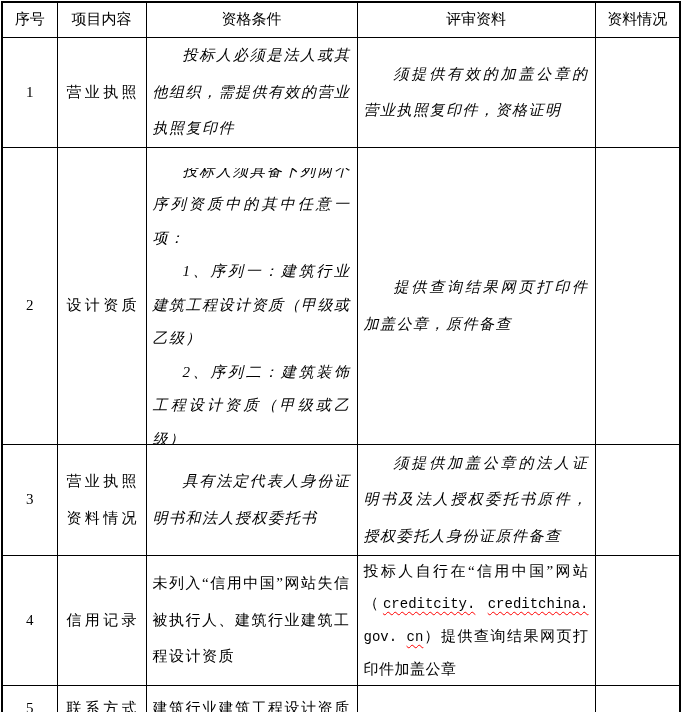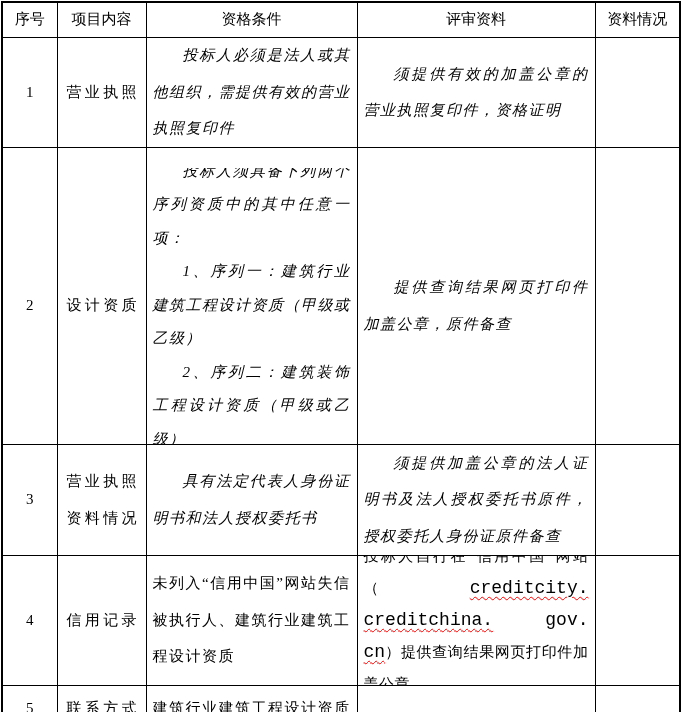--- a/index.html
+++ b/index.html
@@ -34,21 +34,21 @@
     font-family:Liberation Serif, serif;
   }
   
   .para p{
     margin:0;text-align:justify;text-justify:inter-ideograph;
     line-height:36.5px;letter-spacing:1.5px;
   }
   .ind{text-indent:2em;font-style:italic;}
   .lh-s{line-height:33.5px !important;}
   .lh-xs{line-height:32px !important;letter-spacing:0.5px !important;}
-  .mono{font-family:"Liberation Mono","DejaVu Sans Mono",monospace;font-size:18px;letter-spacing:0;}
+  .mono{font-family:"Liberation Mono","DejaVu Sans Mono",monospace;font-size:14px;letter-spacing:0;}
   .sp{
     text-decoration:underline wavy #ff0000;
     text-decoration-thickness:1px;
     text-underline-offset:3px;
   }
 </style>
 </head>
 <body>
 
 <table>

